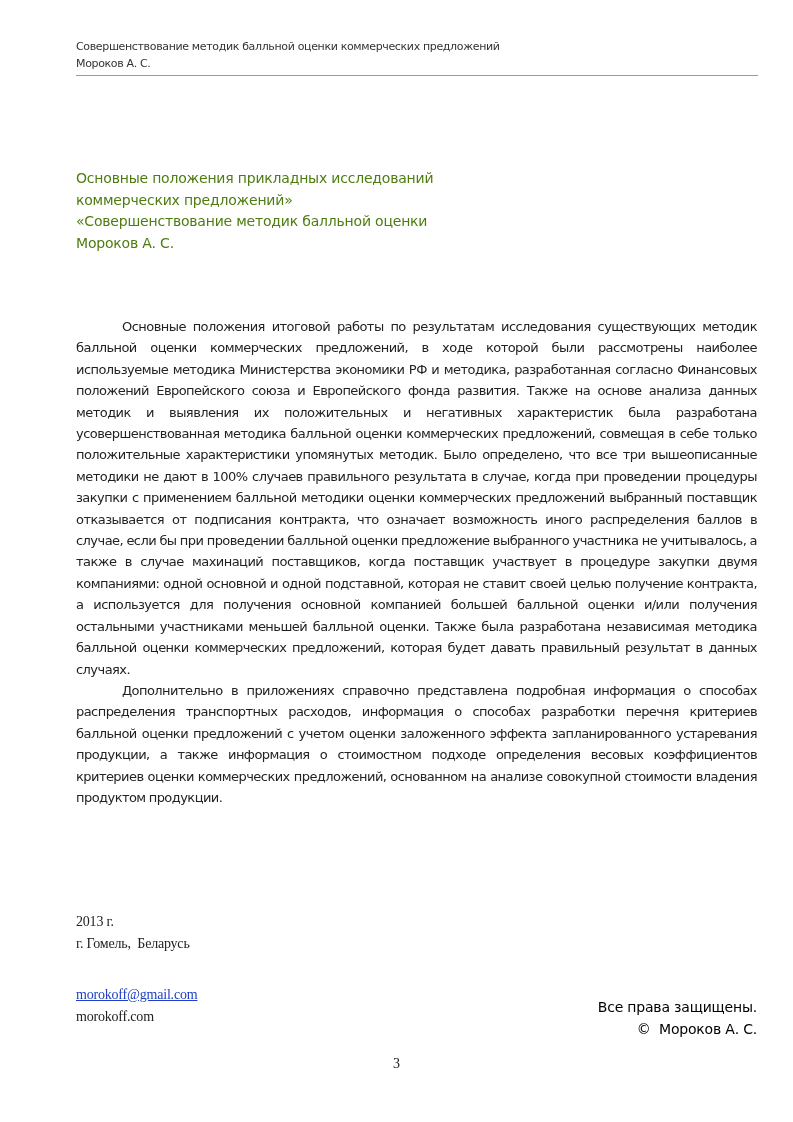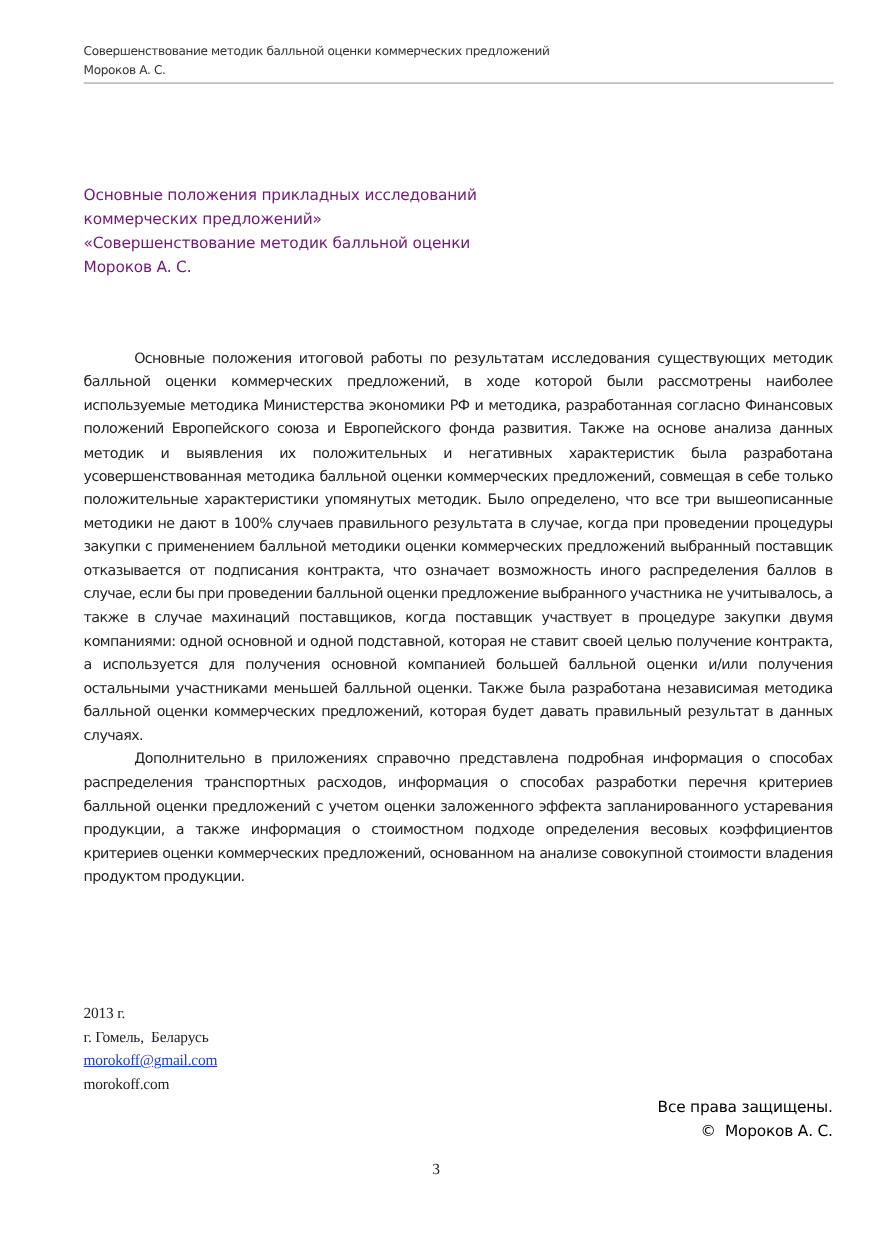--- a/index.html
+++ b/index.html
@@ -1,23 +1,23 @@
 <!DOCTYPE html>
 <html><head>
 <meta charset="utf-8">
 <style>
   html, body { margin: 0; padding: 0; background: #ffffff; }
   body { width: 793px; height: 1122px; position: relative; overflow: hidden; color: #222; }
   .header { position: absolute; left: 76px; top: 38px; width: 681px; font-family: "DejaVu Sans", sans-serif; font-size: 11px; line-height: 17px; color: #333; letter-spacing: -0.35px; }
   .header-rule { position: absolute; left: 76px; top: 75px; width: 682px; height: 0; border-top: 1px solid #9a9a9a; }
-  .title-block { position: absolute; left: 76px; top: 168px; font-family: "DejaVu Sans", sans-serif; font-size: 14px; line-height: 21.5px; color: #701a75; letter-spacing: -0.2px; }
+  .title-block { position: absolute; left: 76px; top: 168px; font-family: "DejaVu Sans", sans-serif; font-size: 14px; line-height: 21.5px; color: #4d7c0f; letter-spacing: -0.2px; }
   .abstract { position: absolute; left: 76px; top: 316px; width: 681px; font-family: "DejaVu Sans", sans-serif; font-size: 13px; line-height: 21.4px; color: #222; text-align: justify; letter-spacing: -0.55px; word-spacing: -0.5px; }
   .abstract p { margin: 0; text-indent: 46px; }
   .contacts { position: absolute; left: 76px; top: 911px; font-family: Liberation Serif, serif; font-size: 14px; line-height: 21.5px; color: #222; letter-spacing: -0.2px; }
-  .contacts a { color: #1f3fc4; text-decoration: underline; }
+  .contacts a { color: #1f3fc4; text-decoration: underline; margin-top: 30px; }
   .rights { position: absolute; right: 36px; top: 997px; font-family: "DejaVu Sans", sans-serif; font-size: 14px; line-height: 21.5px; color: #000000; text-align: right; letter-spacing: -0.2px; }
   .page-num { position: absolute; left: 0; width: 793px; top: 1056px; text-align: center; font-family: "Liberation Serif", serif; font-size: 14px; color: #222; }
   .line { display: block; }
 </style>
 </head>
 <body>
 
 <div class="header">
   <span class="line">Совершенствование методик балльной оценки коммерческих предложений</span>
   <span class="line">Мороков А. С.</span>

